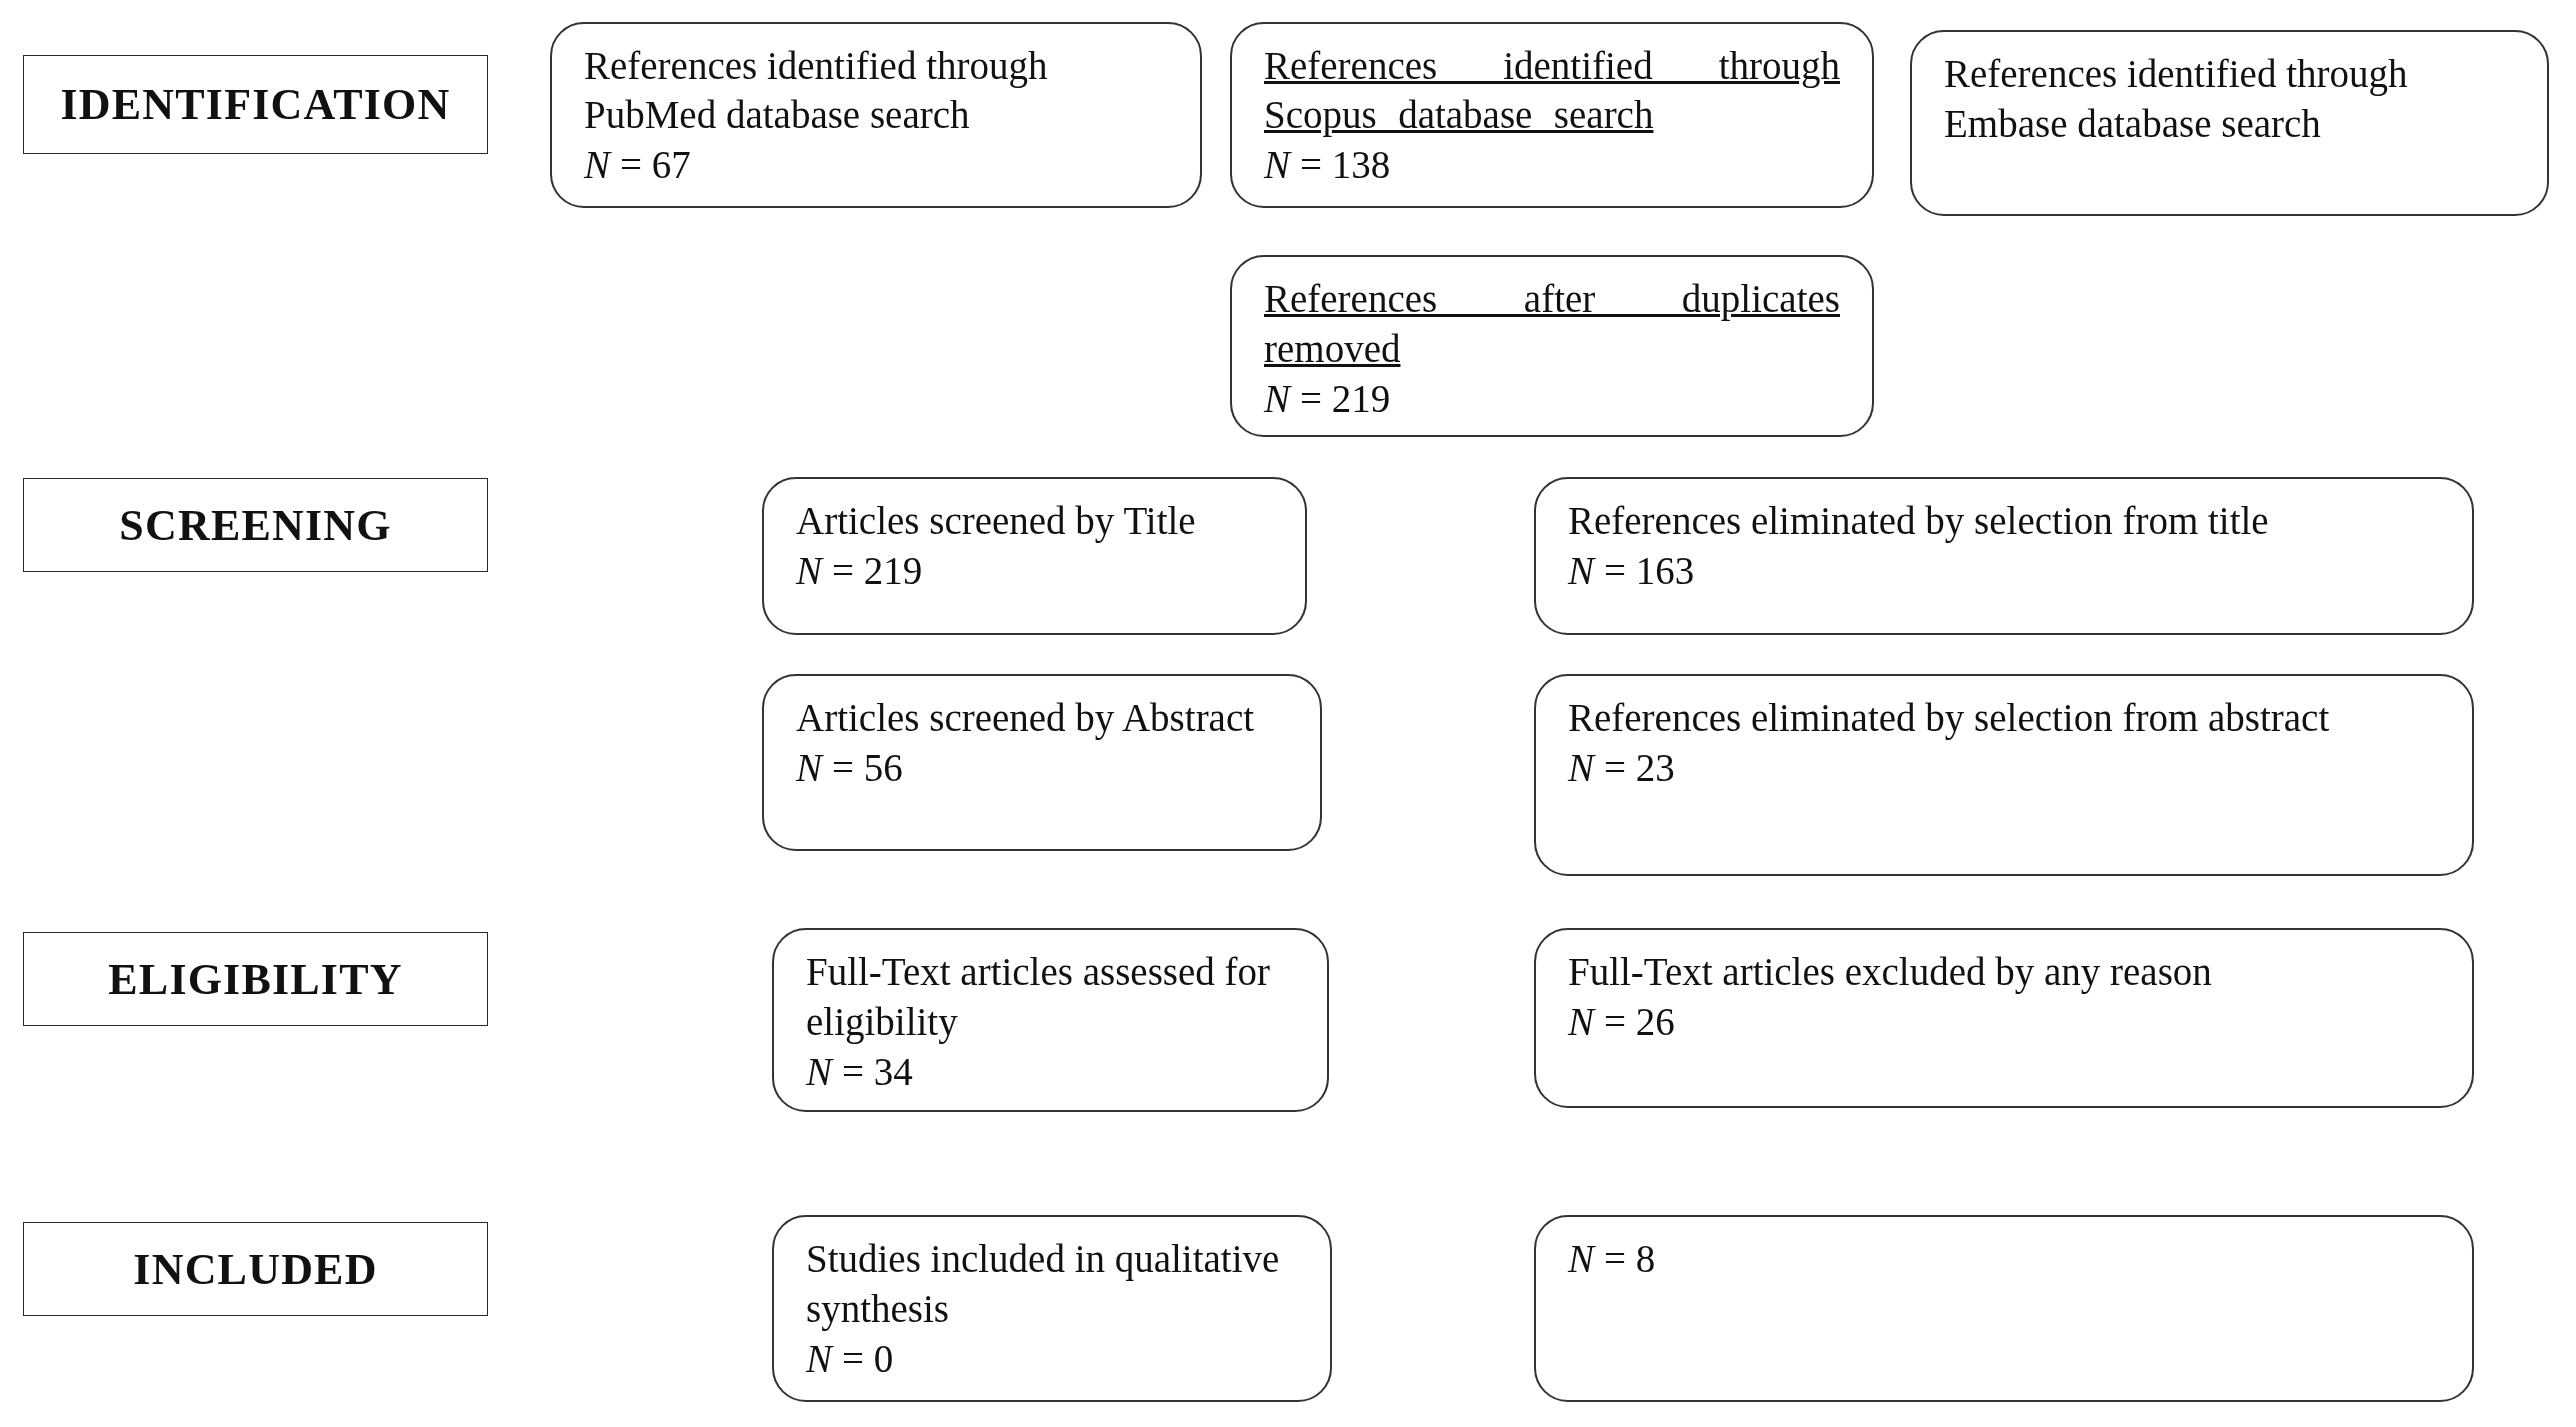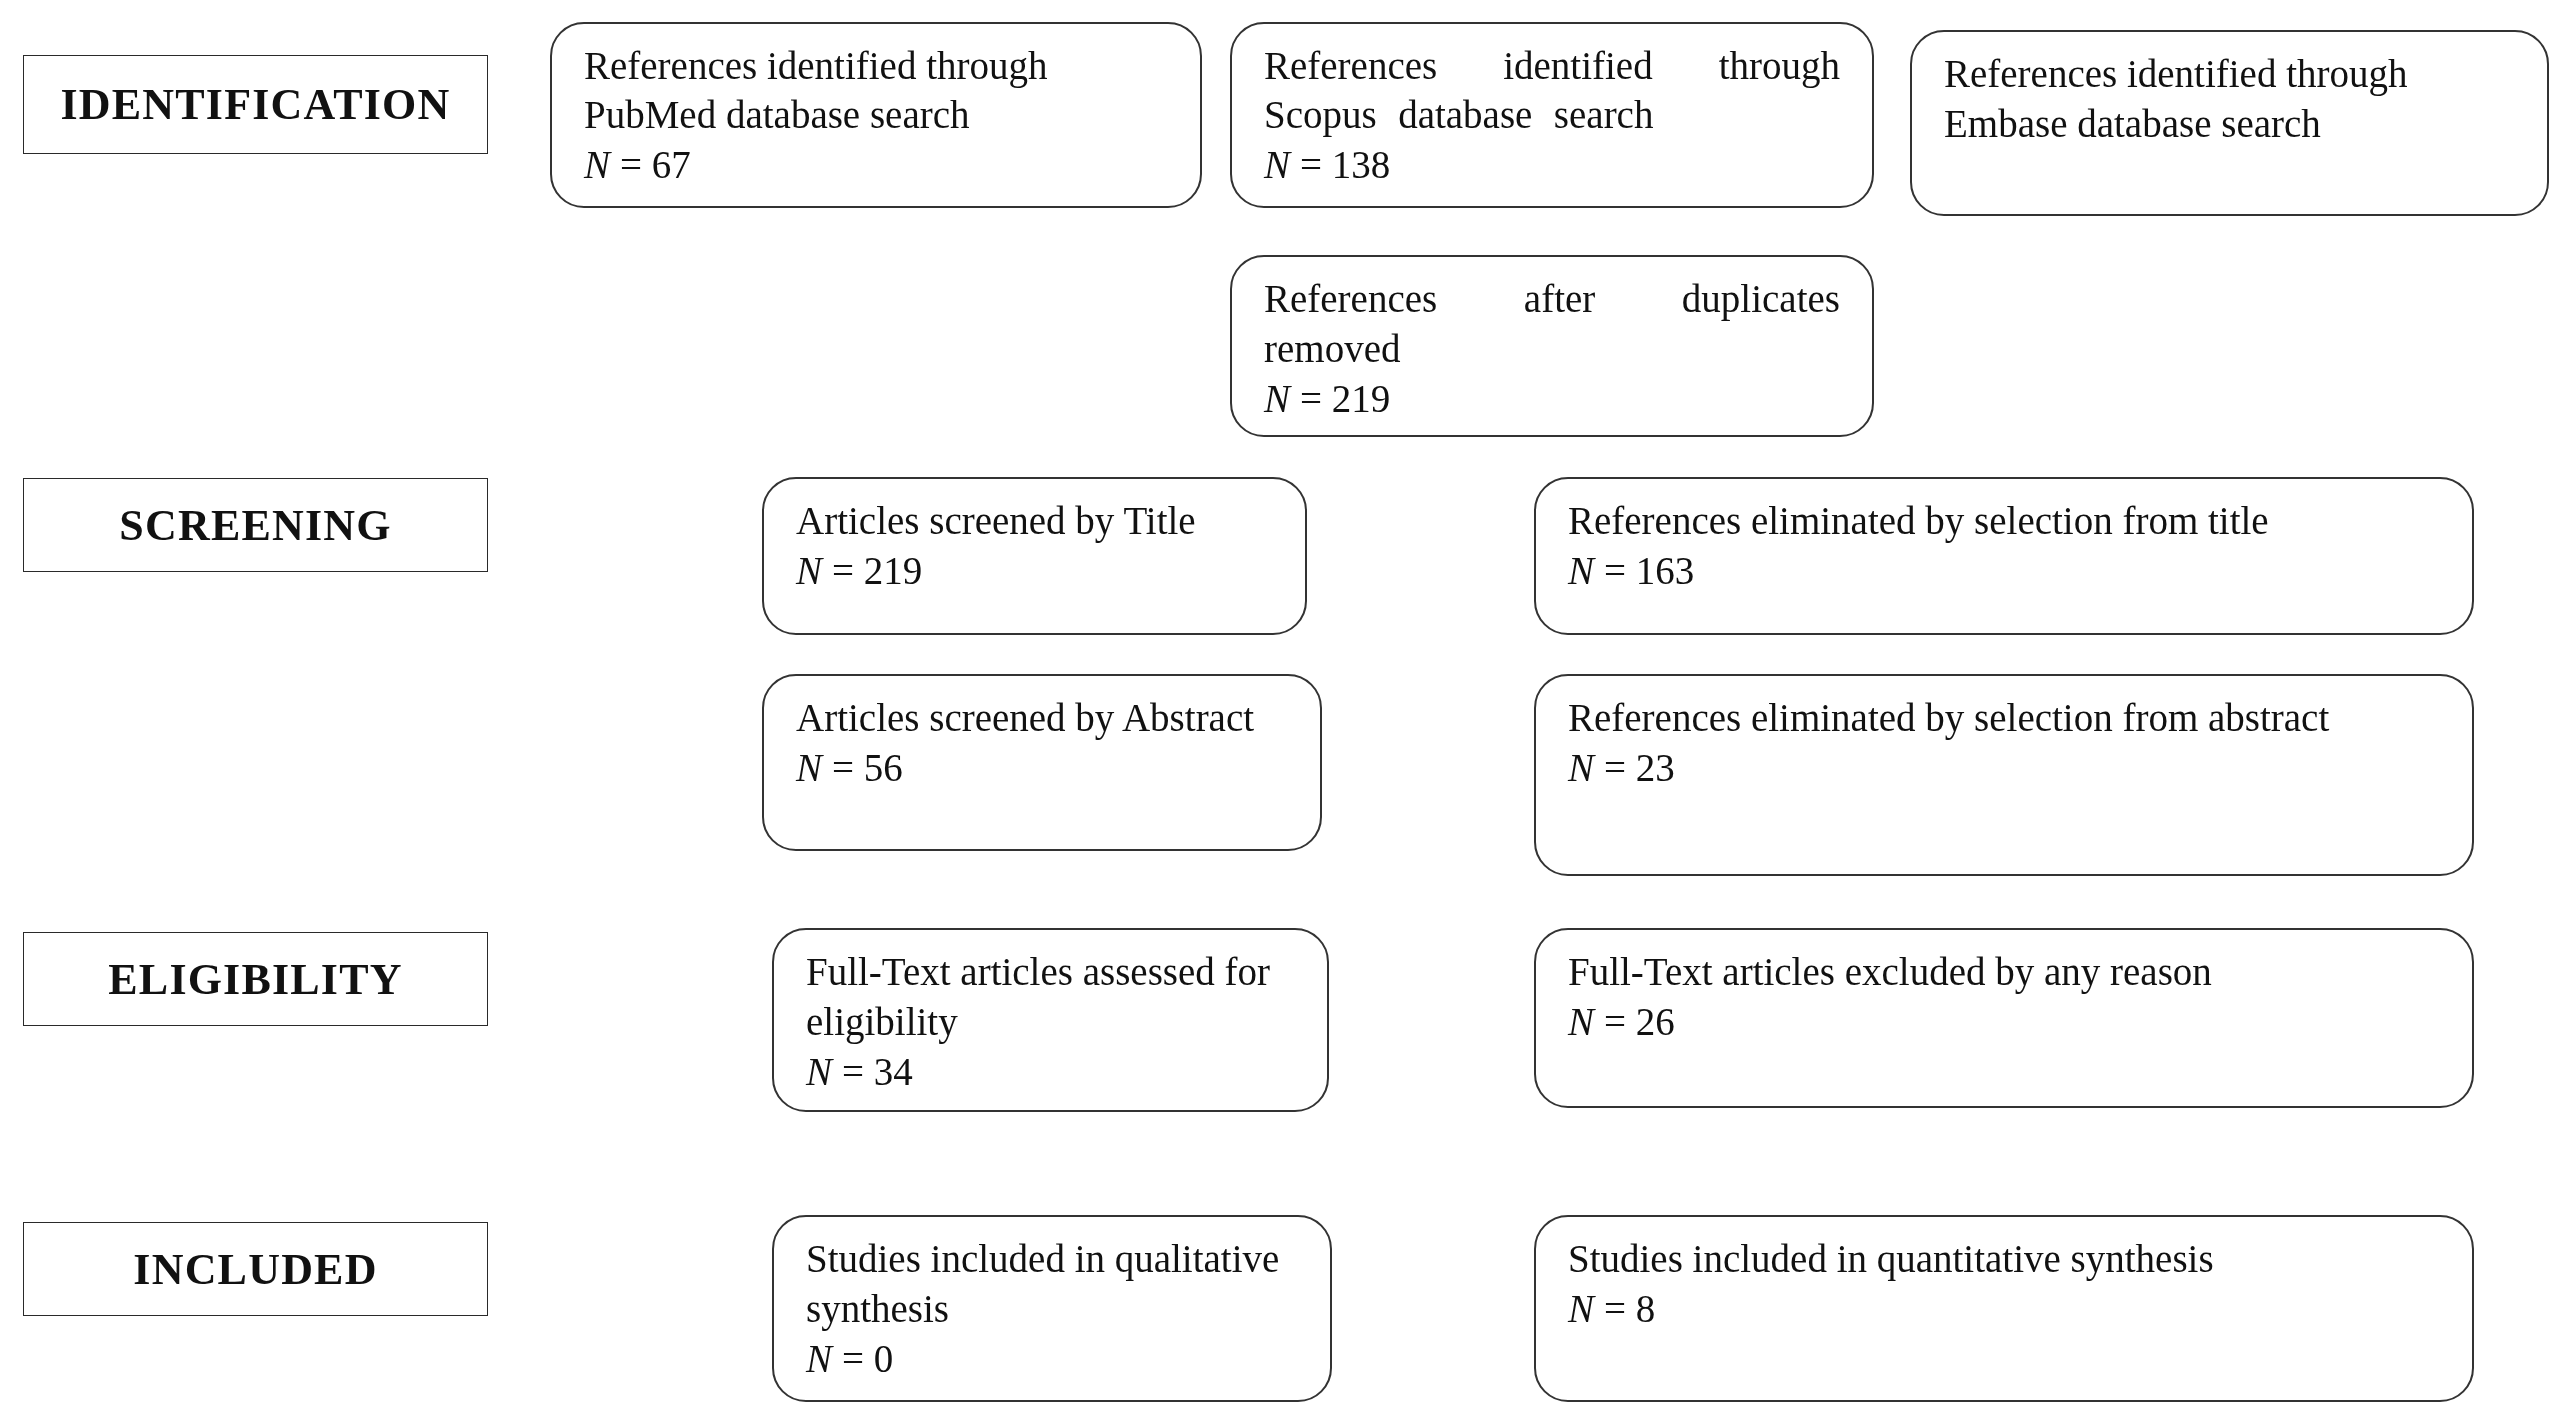--- a/index.html
+++ b/index.html
@@ -35,20 +35,21 @@
     border-radius: 34px;
     background: #ffffff;
     padding: 17px 32px 12.3px 32px;
     font-size: 39px;
     line-height: 1.28;
   }
   .box-text { text-align: left; }
   .justify .box-text {
     text-align: justify;
     word-spacing: 0.30em;
+    text-decoration: underline;
   }
   .n-line { white-space: nowrap; }
   .n-sym { font-style: italic; padding-right: 9.9px; }
 </style>
 </head>
 <body>
 
 <div class="canvas">
 
   <div class="stage" style="left:23px; top:23px; width:465px; height:99px;margin-top:32px;">
@@ -135,20 +136,19 @@
   </div>
 
   <div class="box" style="left:772px; top:1215px; width:560px; height:187px;">
     <div class="box-text">Studies included in qualitative synthesis</div>
     <div class="n-line">
       <span class="n-sym">N</span><span class="n-val">= 0</span>
     </div>
   </div>
 
   <div class="box" style="left:1534px; top:1215px; width:940px; height:187px;">
-    <div class="box-text">Studies included in quantitative synthesis</div>
     <div class="n-line">
       <span class="n-sym">N</span><span class="n-val">= 8</span>
     </div>
   </div>
 
 </div>
 
 
 </body></html>

